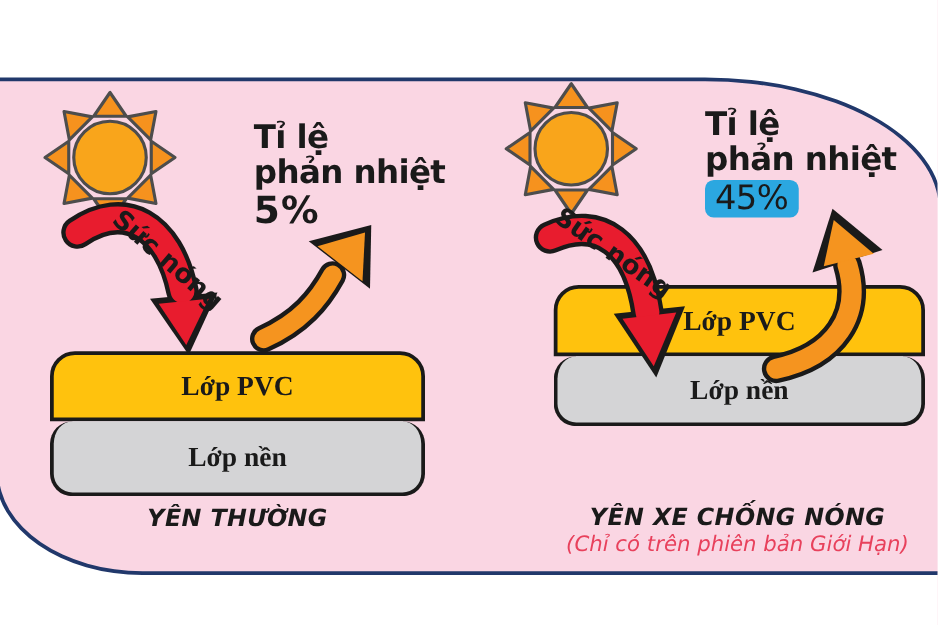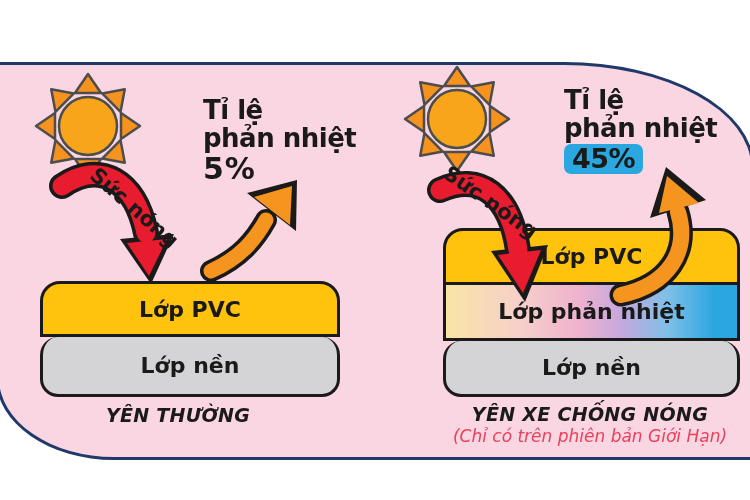--- a/index.html
+++ b/index.html
@@ -17,51 +17,51 @@
   }
   .overlay { position:absolute; left:0; top:0; width:750px; height:500px; pointer-events:none; }
 
   
   .reflect-title { position:absolute; text-align:left; font-weight:bold; font-size:26px; line-height:28px; letter-spacing:-0.5px; }
   .reflect-title .rate { font-size:30px; line-height:32px; letter-spacing:1px; margin-top:1px; }
   .title-left  { left:203px; top:96px;  width:190px; }
   .title-right { left:564px; top:86px;  width:190px; }
   .rate-badge {
     display:inline-block; background:#2BA7E0; border-radius:7px;
-    padding:0 8px; font-size:27px; line-height:30px; font-weight:bold; margin-top:2px;
+    padding:0 8px; font-size:27px; line-height:30px; font-weight:normal; margin-top:2px;
   }
 
   
   .heat-label { position:absolute; font-weight:bold; font-size:21px; transform-origin:0 0; white-space:nowrap; }
   .heat-left  { left:101px; top:163px; transform:rotate(41deg); }
   .heat-right { left:453px; top:161px; transform:rotate(35deg); }
 
   
-  .seat { position:absolute; }
+  .seat { position:absolute;font-family:Liberation Serif, serif; }
   .seat-left  { left:40px;  top:281px; width:300px; }
   .seat-right { left:443px; top:228px; width:297px; }
   .layer {
     width:100%; border:3px solid #1a1a1a; border-top:none;
     display:flex; align-items:center; justify-content:center;
     font-weight:bold; font-size:22px;
   }
   .layer.first { border-top:3px solid #1a1a1a; border-radius:20px 20px 0 0; }
   .lyr-pvc  { background:#FFC20D; height:56px; }
   .seat-right .lyr-pvc { height:57px; }
   .lyr-grad {
     background:linear-gradient(90deg,#F8E5A6 0%,#F6CFCA 26%,#EFB3CE 45%,
                #C7A8DC 60%,#7FC0E8 76%,#2BA7E0 92%);
     height:56px;
   }
   .lyr-base { background:#D4D4D6; height:60px;border-radius:18px; }
   .seat-right .lyr-base { height:56px; }
 
   
   .caption { position:absolute; text-align:center; font-weight:bold; font-style:italic; font-size:19px; letter-spacing:0.3px; }
-  .cap-left  { left:28px;  top:404px; width:300px; }
+  .cap-left  { left:40px;  top:404px; width:300px; }
   .cap-right { left:425px; top:403px; width:330px; }
   .subcaption { font-size:17px; font-weight:normal; color:#E8415C; margin-top:1px; letter-spacing:0; }
 </style>
 </head>
 <body>
 
 <div class="stage">
 
   <div class="panel"></div>
 
@@ -70,23 +70,20 @@
       <span>Lớp PVC</span>
     </div>
     <div class="layer lyr-base">
       <span>Lớp nền</span>
     </div>
   </div>
 
   <div class="seat seat-right">
     <div class="layer first lyr-pvc">
       <span>Lớp PVC</span>
-    </div>
-    <div class="layer lyr-grad">
-      <span>Lớp phản nhiệt</span>
     </div>
     <div class="layer lyr-base">
       <span>Lớp nền</span>
     </div>
   </div>
 
   <div class="reflect-title title-left">
     <div>Tỉ lệ</div>
     <div>phản nhiệt</div>
     <div class="rate">5%</div>

